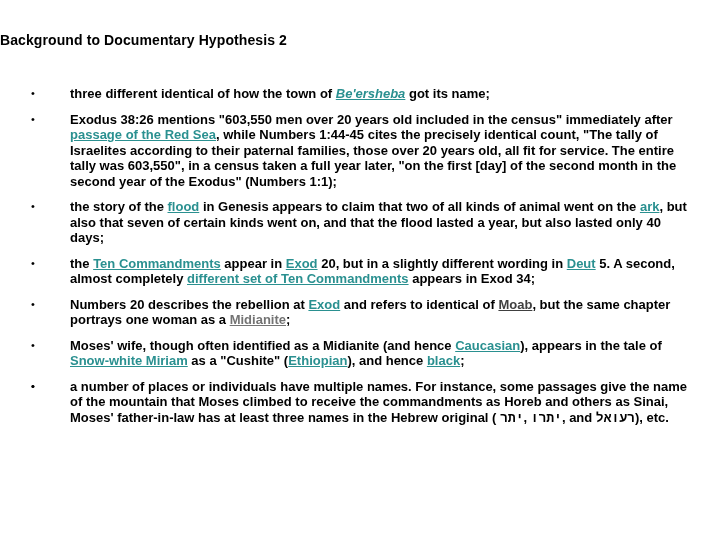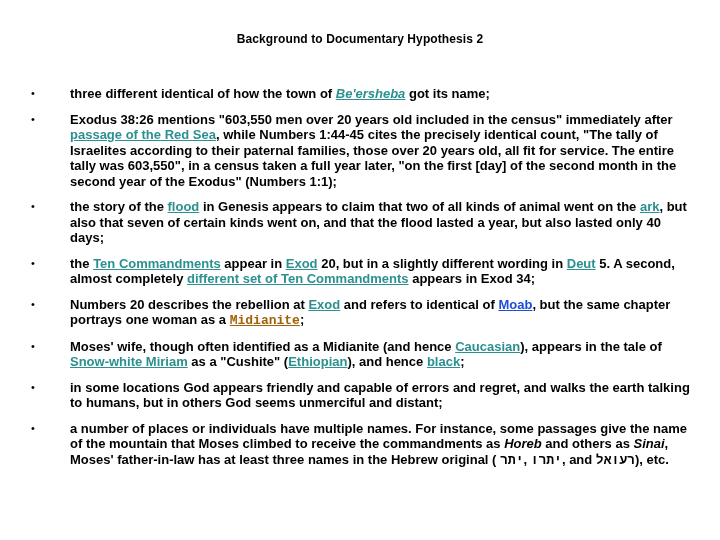--- a/index.html
+++ b/index.html
@@ -13,22 +13,22 @@
       position: relative;
       overflow: hidden;
       font-family: "Liberation Sans", sans-serif;
       color: #000000;
     }
     .title {
       position: absolute;
       top: 32px;
       left: 0;
       width: 720px;
-      text-align: center;
-      font-size: 12px;
+      text-align: left;
+      font-size: 14px;
       font-weight: bold;
       letter-spacing: 0.1px;
     }
     .list {
       position: absolute;
       top: 86px;
       left: 0;
       width: 720px;
       margin: 0;
       padding: 0;
@@ -49,35 +49,34 @@
       top: 0;
       font-size: 11px;
       font-weight: normal;
     }
     .link {
       color: #2a9090;
       text-decoration: underline;
       cursor: pointer;
     }
     .ital {
-      font-style: italic;
       text-align: right;
     }
     .heb {
       font-family: Liberation Mono, monospace;
       unicode-bidi: isolate;
     }
   </style>
 </head>
 <body>
 
 <div class="title">Background to Documentary Hypothesis 2</div>
 
 <ul class="list" id="bullet-list">
     <li class="item"><span class="bullet">•</span><span>three different identical of how the town of </span><a class="link" style="color: rgb(42, 144, 144); font-style: italic;">Be'ersheba</a><span> got its name;</span></li>
     <li class="item"><span class="bullet">•</span><span>Exodus 38:26 mentions "603,550 men over 20 years old included in the census" immediately after </span><a class="link" style="color: rgb(42, 144, 144);">passage of the Red Sea</a><span>, while Numbers 1:44-45 cites the precisely identical count, "The tally of Israelites according to their paternal families, those over 20 years old, all fit for service. The entire tally was 603,550", in a census taken a full year later, "on the first [day] of the second month in the second year of the Exodus" (Numbers 1:1);</span></li>
     <li class="item"><span class="bullet">•</span><span>the story of the </span><a class="link" style="color: rgb(42, 144, 144);">flood</a><span> in Genesis appears to claim that two of all kinds of animal went on the </span><a class="link" style="color: rgb(42, 144, 144);">ark</a><span>, but also that seven of certain kinds went on, and that the flood lasted a year, but also lasted only 40 days;</span></li>
     <li class="item"><span class="bullet">•</span><span>the </span><a class="link" style="color: rgb(42, 144, 144);">Ten Commandments</a><span> appear in </span><a class="link" style="color: rgb(42, 144, 144);">Exod</a><span> 20, but in a slightly different wording in </span><a class="link" style="color: rgb(42, 144, 144);">Deut</a><span> 5. A second, almost completely </span><a class="link" style="color: rgb(42, 144, 144);">different set of Ten Commandments</a><span> appears in Exod 34;</span></li>
-    <li class="item"><span class="bullet">•</span><span>Numbers 20 describes the rebellion at </span><a class="link" style="color: rgb(42, 144, 144);">Exod</a><span> and refers to identical of </span><a class="link" style="color: #1d4ed8;">Moab</a><span>, but the same chapter portrays one woman as a </span><a class="link" style="color: #a16207; font-family: Liberation Mono, monospace;">Midianite</a><span>;</span></li>
+    <li class="item"><span class="bullet">•</span><span>Numbers 20 describes the rebellion at </span><a class="link" style="color: rgb(42, 144, 144);">Exod</a><span> and refers to identical of </span><a class="link" style="color: #404040;">Moab</a><span>, but the same chapter portrays one woman as a </span><a class="link" style="color: #737373;">Midianite</a><span>;</span></li>
     <li class="item"><span class="bullet">•</span><span>Moses' wife, though often identified as a Midianite (and hence </span><a class="link" style="color: rgb(42, 144, 144);">Caucasian</a><span>), appears in the tale of </span><a class="link" style="color: rgb(42, 144, 144);">Snow-white Miriam</a><span> as a "Cushite" (</span><a class="link" style="color: rgb(42, 144, 144);">Ethiopian</a><span>), and hence </span><a class="link" style="color: rgb(42, 144, 144);">black</a><span>;</span></li>
-    <li class="item"><span class="bullet">•</span><span>in some locations God appears friendly and capable of errors and regret, and walks the earth talking to humans, but in others God seems unmerciful and distant;</span></li>
+    <li class="item"><span class="bullet">•</span></li>
     <li class="item"><span class="bullet">•</span><span>a number of places or individuals have multiple names. For instance, some passages give the name of the mountain that Moses climbed to receive the commandments as </span><span class="ital">Horeb</span><span> and others as </span><span class="ital">Sinai</span><span>, Moses' father-in-law has at least three names in the Hebrew original ( </span><span class="heb" dir="rtl">יתר</span><span>, </span><span class="heb" dir="rtl">יתרו</span><span>, and </span><span class="heb" dir="rtl">רעואל</span><span>), etc.</span></li>
   </ul>
 
 </body></html>

